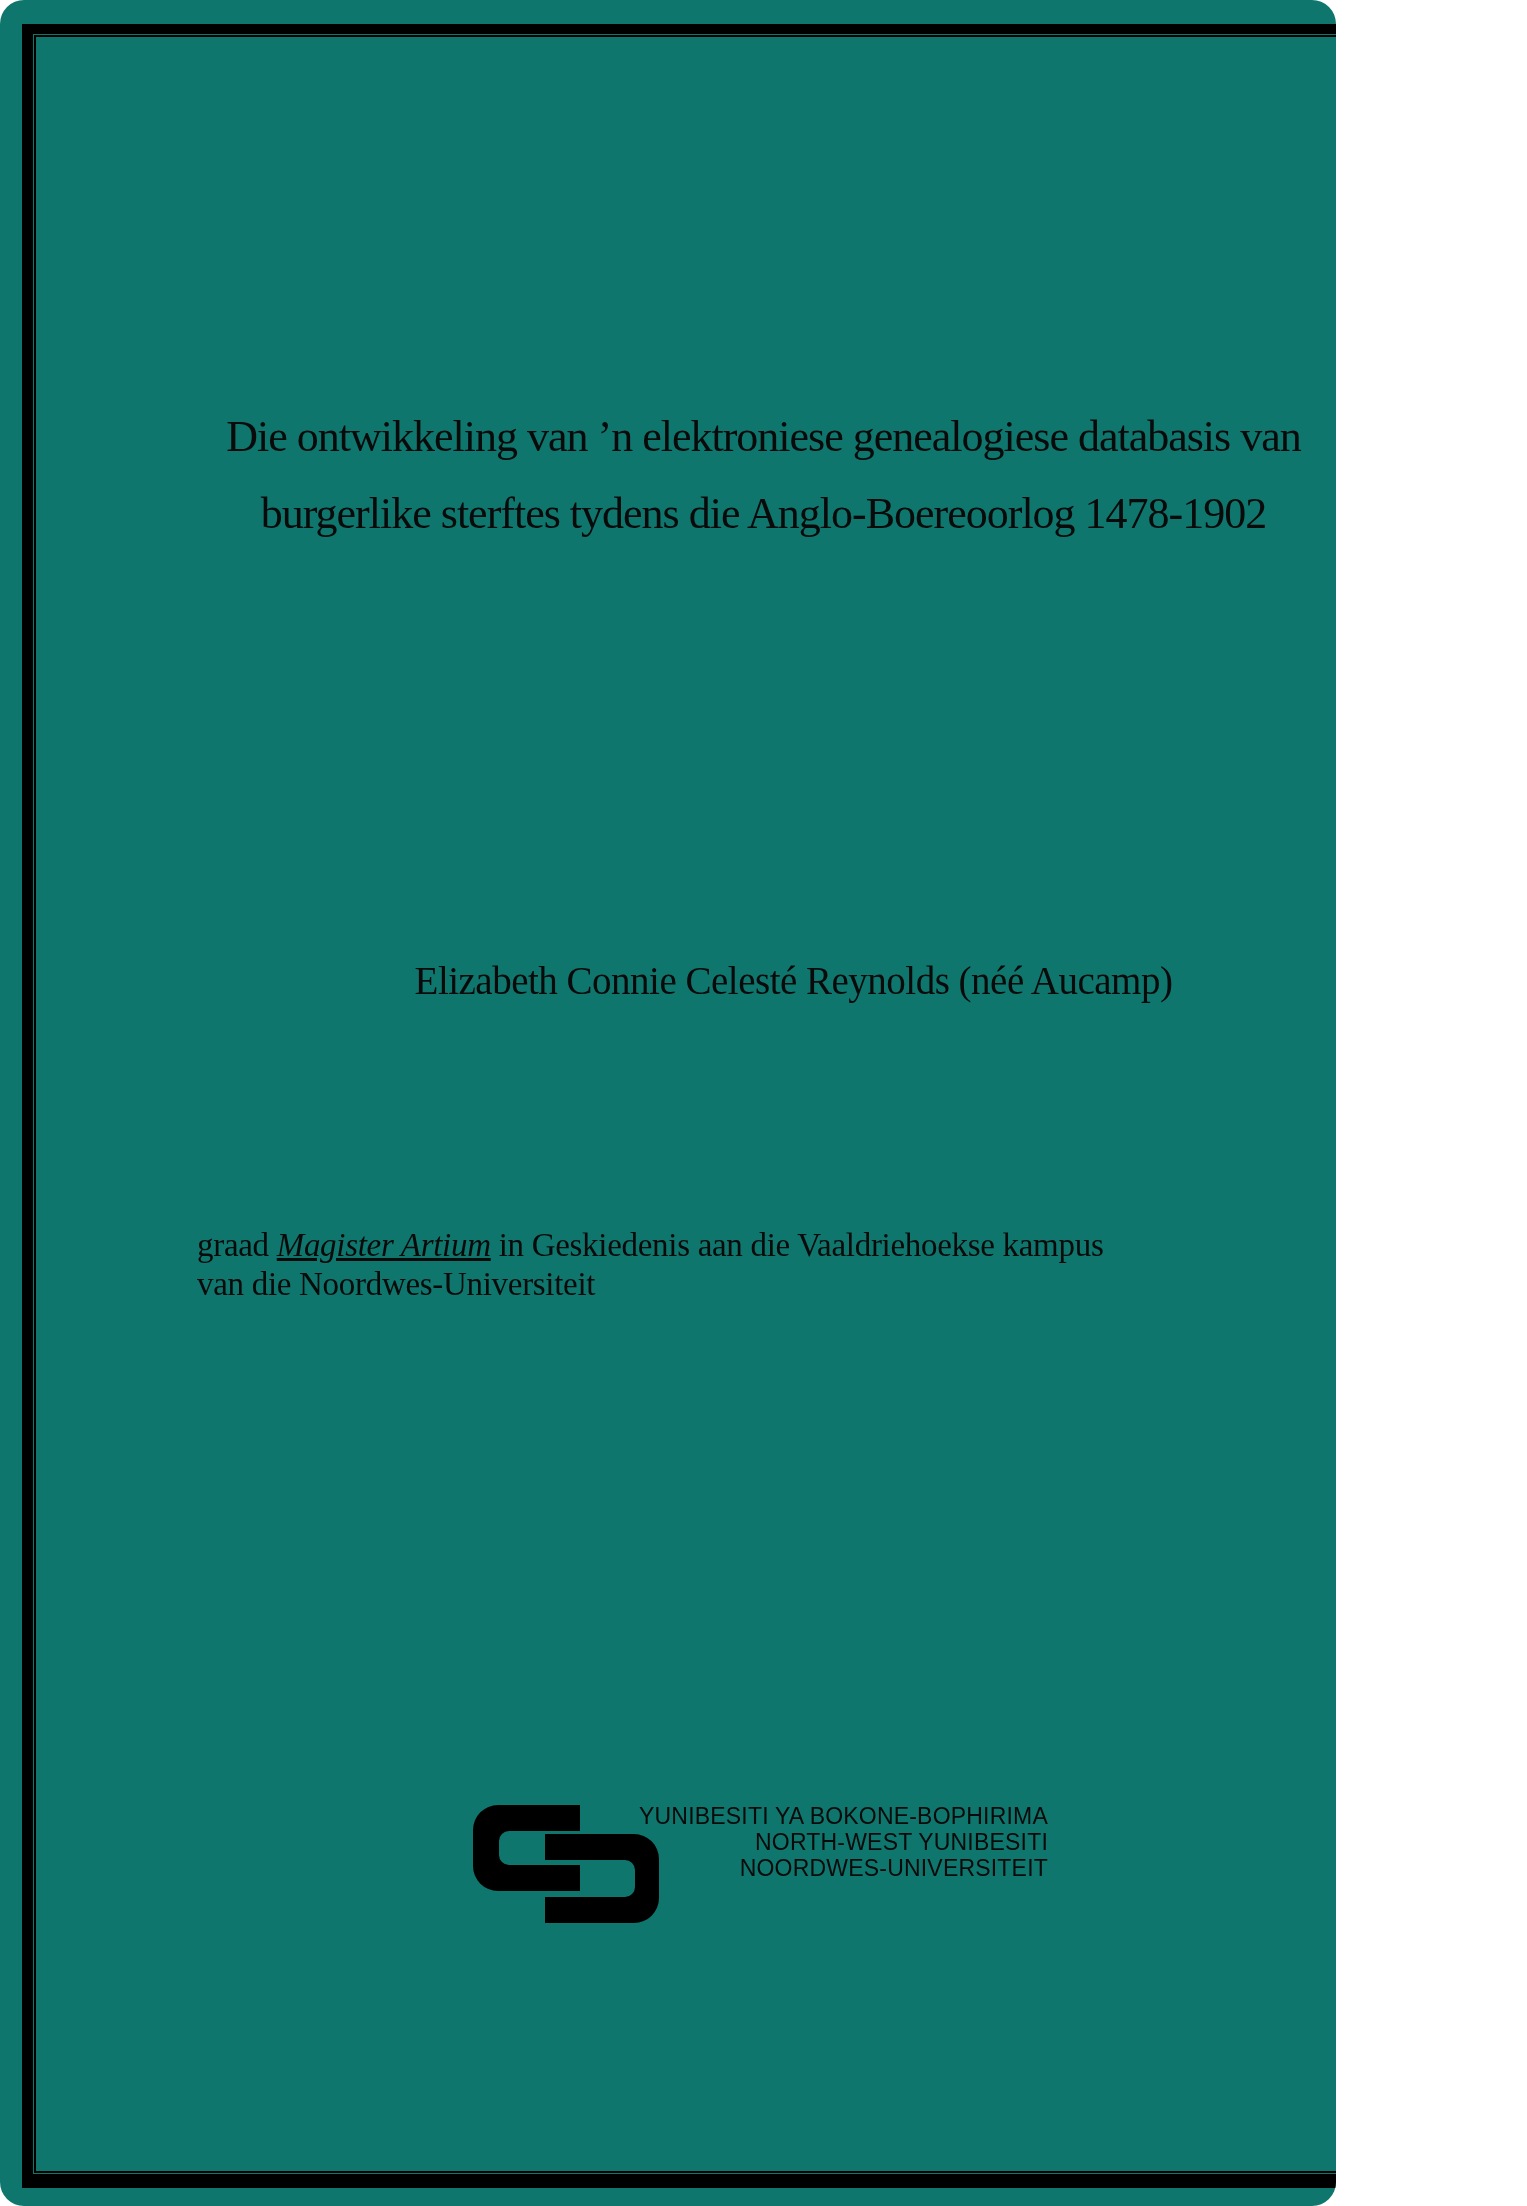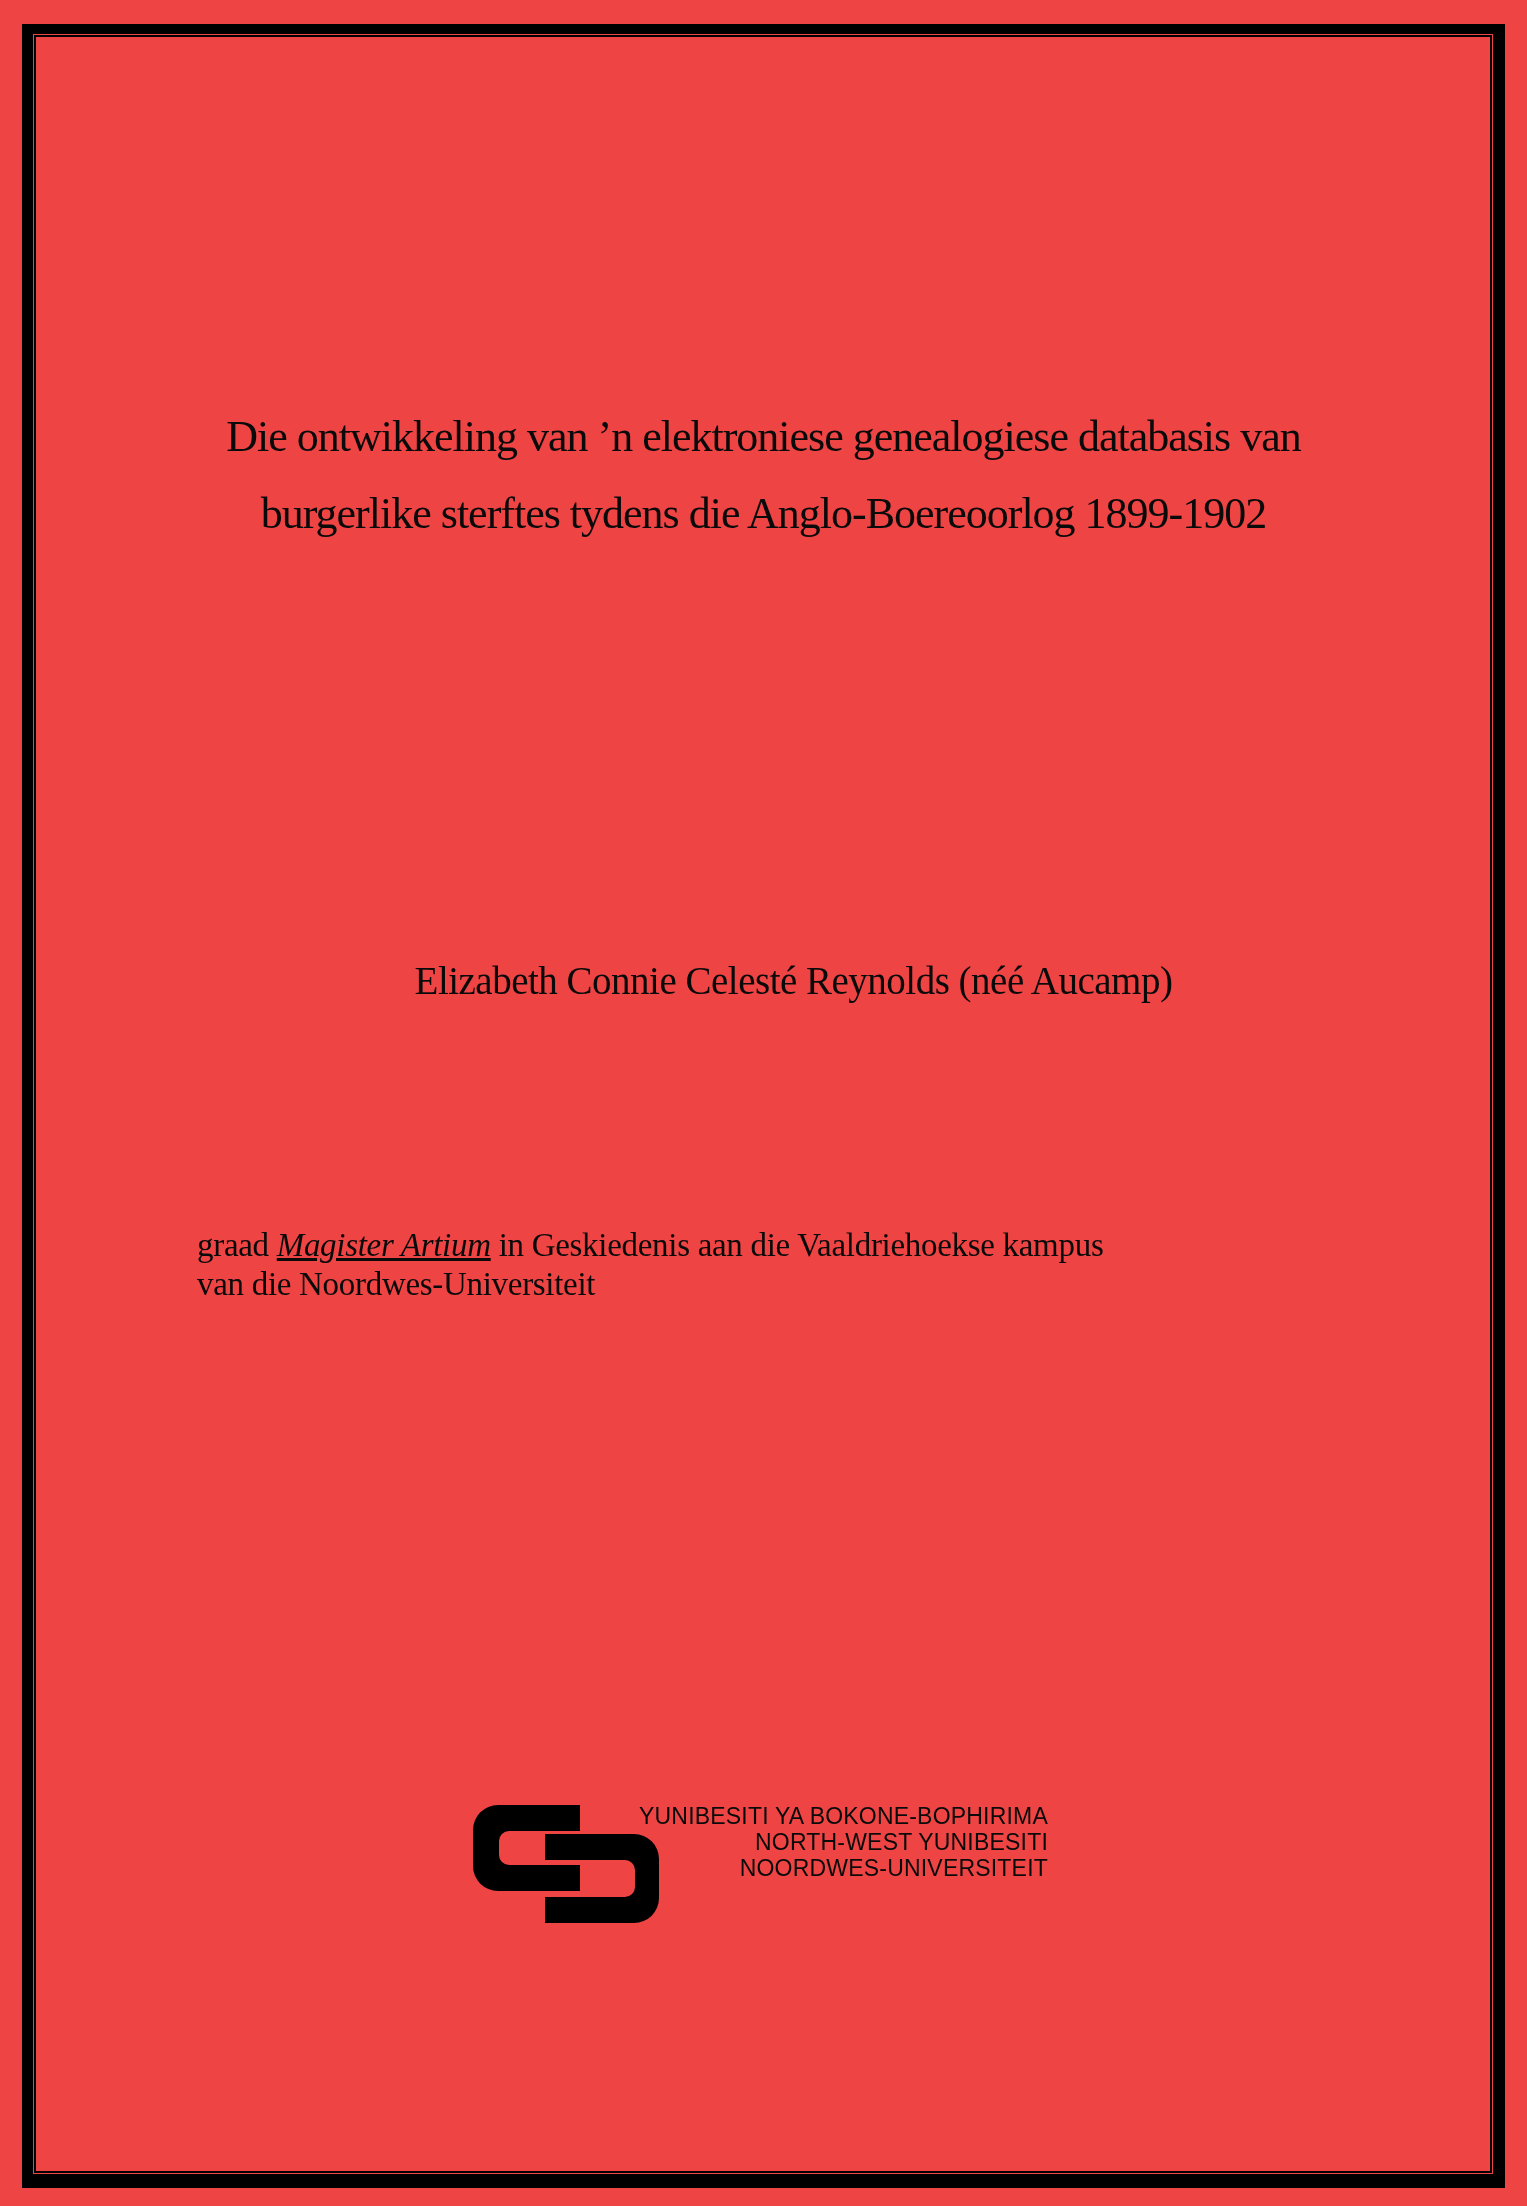--- a/index.html
+++ b/index.html
@@ -3,25 +3,26 @@
 <meta charset="utf-8">
 <style>
   html, body {
     margin: 0;
     padding: 0;
     background: #ffffff;
     font-family: "Liberation Serif", "DejaVu Serif", serif;
   }
   .page {
     position: relative;
-    width: 1527px;
+    width: 1336px;
     height: 2206px;
-    background: #ef4444;
+    background: #0f766e;
     overflow: hidden;
     color: #0b0b0b;
+    border-radius: 24px;
   }
   
   .outer-frame {
     position: absolute;
     left: 22px;
     top: 24px;
     width: 1483px;
     height: 2164px;
     border-style: solid;
     border-color: #000;
@@ -124,21 +125,21 @@
 <body>
 
 <div class="page">
 
   <div class="outer-frame">
     <div class="inner-frame"></div>
   </div>
 
   <div class="title">
     <div>Die ontwikkeling van ’n elektroniese genealogiese databasis van</div>
-    <div>burgerlike sterftes tydens die Anglo-Boereoorlog 1899-1902</div>
+    <div>burgerlike sterftes tydens die Anglo-Boereoorlog 1478-1902</div>
   </div>
 
 
   <div class="author">Elizabeth Connie Celesté Reynolds (néé Aucamp)</div>
 
   <div class="statement">
     <div class="st-line2"><span>graad </span><span class="it">Magister Artium</span><span> in Geskiedenis aan die Vaaldriehoekse kampus</span></div>
     <div class="st-line3">van die Noordwes-Universiteit</div>
   </div>
 

